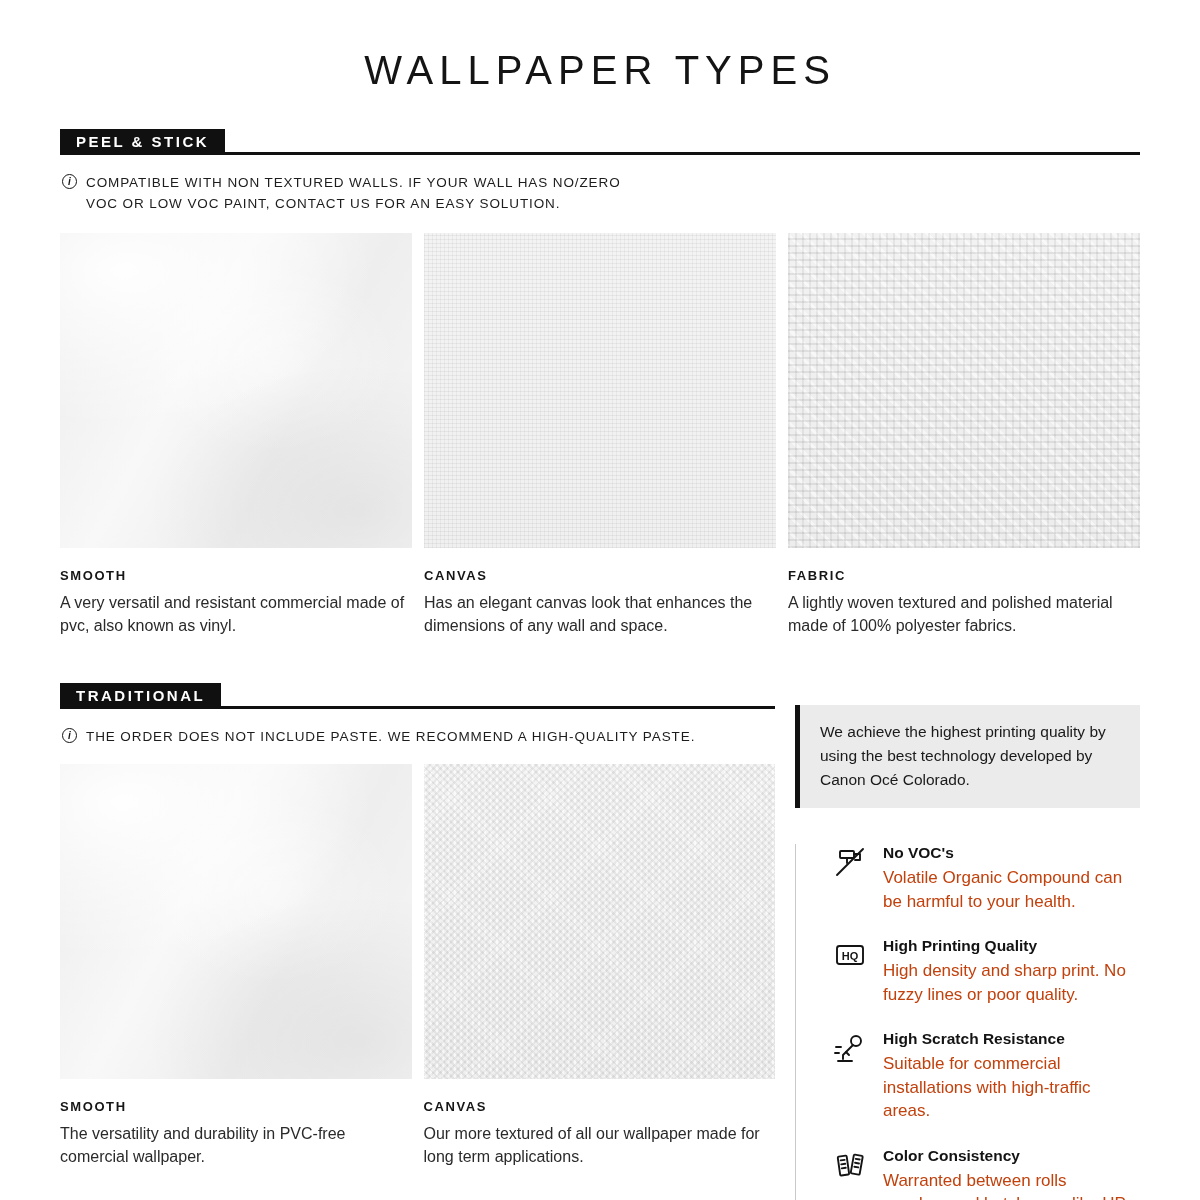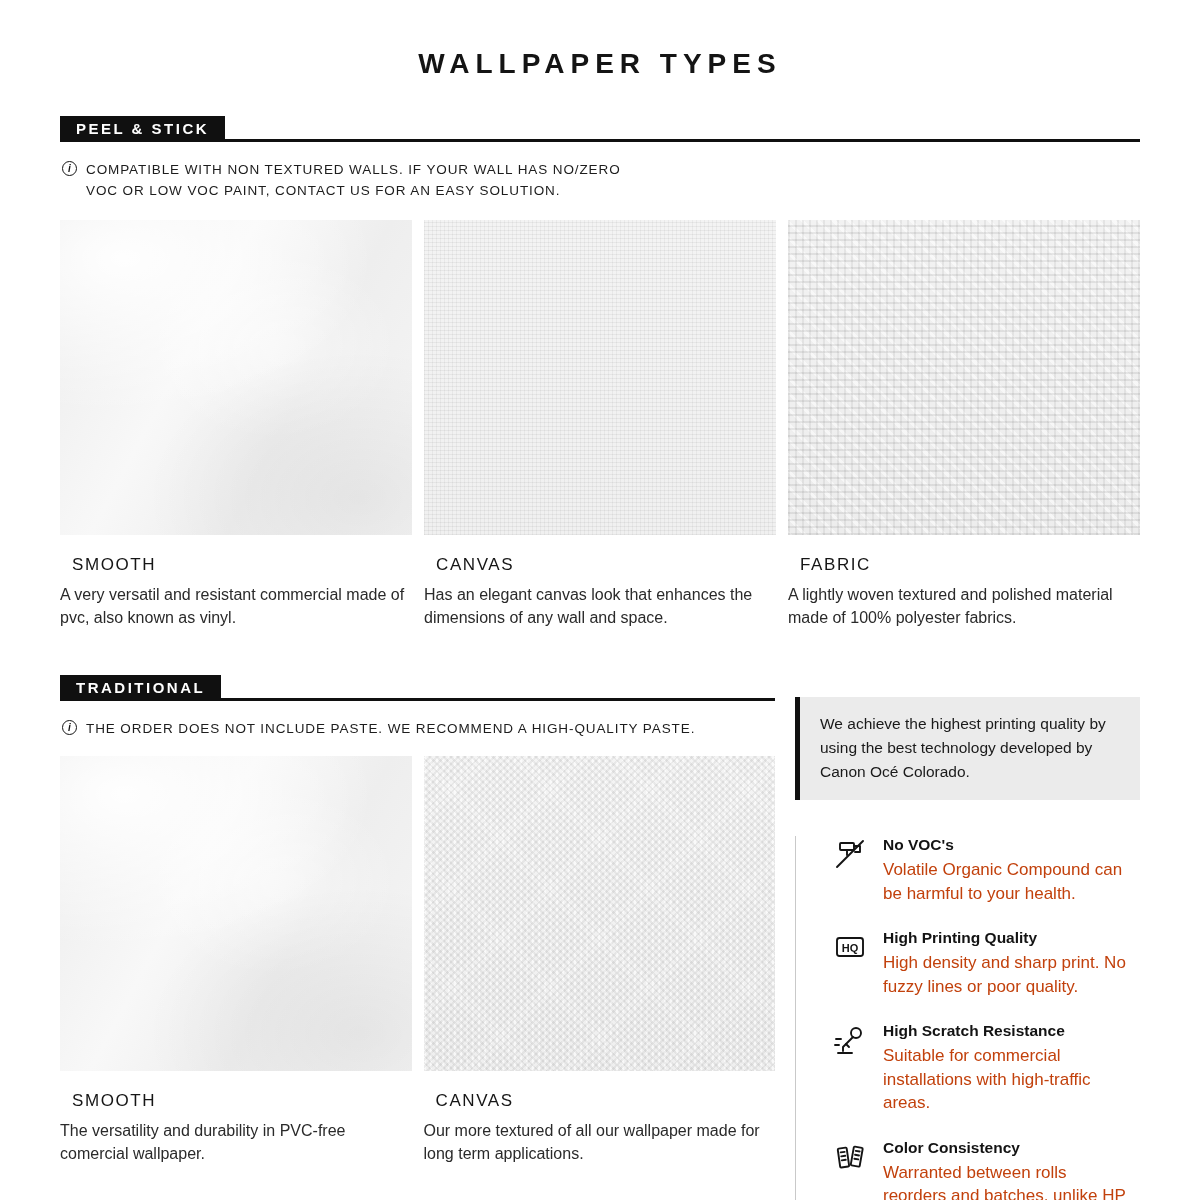--- a/index.html
+++ b/index.html
@@ -3,22 +3,22 @@
 <meta charset="utf-8">
 <style>
   * { margin: 0; padding: 0; box-sizing: border-box; }
   html, body { width: 1200px; height: 1200px; background: #ffffff; overflow: hidden; }
   body { font-family: "Liberation Sans", sans-serif; color: #151515; }
   .page { padding: 0 60px; }
 
   
   .page-title {
     text-align: center;
-    font-size: 28px;
-    font-weight: 700;
+    font-size: 40px;
+    font-weight: 400;
     letter-spacing: 6px;
     margin-top: 48px;
     color: #141414;
   }
 
   
   .section-header { display: flex; align-items: flex-end; margin-top: 36px; text-align: center; }
   .section-badge {
     background: #101010;
     color: #ffffff;
@@ -80,24 +80,24 @@
   }
   .tex-canvas-rough {
     background:
       repeating-linear-gradient(45deg, rgba(0,0,0,0.05) 0px, rgba(0,0,0,0.05) 2px, rgba(255,255,255,0) 2px, rgba(255,255,255,0) 5px),
       repeating-linear-gradient(-45deg, rgba(0,0,0,0.05) 0px, rgba(0,0,0,0.05) 2px, rgba(255,255,255,0) 2px, rgba(255,255,255,0) 5px),
       repeating-linear-gradient(90deg, rgba(255,255,255,0.55) 0px, rgba(255,255,255,0.55) 2px, rgba(255,255,255,0) 2px, rgba(255,255,255,0) 6px),
       linear-gradient(180deg, #f4f4f4, #efefef);
   }
 
   .swatch-name {
-    font-size: 17px;
-    font-weight: 400;
+    font-size: 13px;
+    font-weight: 700;
     letter-spacing: 1.6px;
-    margin: 20px 0 9px 12px;
+    margin: 20px 0 9px 0;
     color: #161616;
   }
   .swatch-desc {
     font-size: 16px;
     line-height: 1.42;
     color: #2a2a2a;
     max-width: 348px;
   }
 
   

